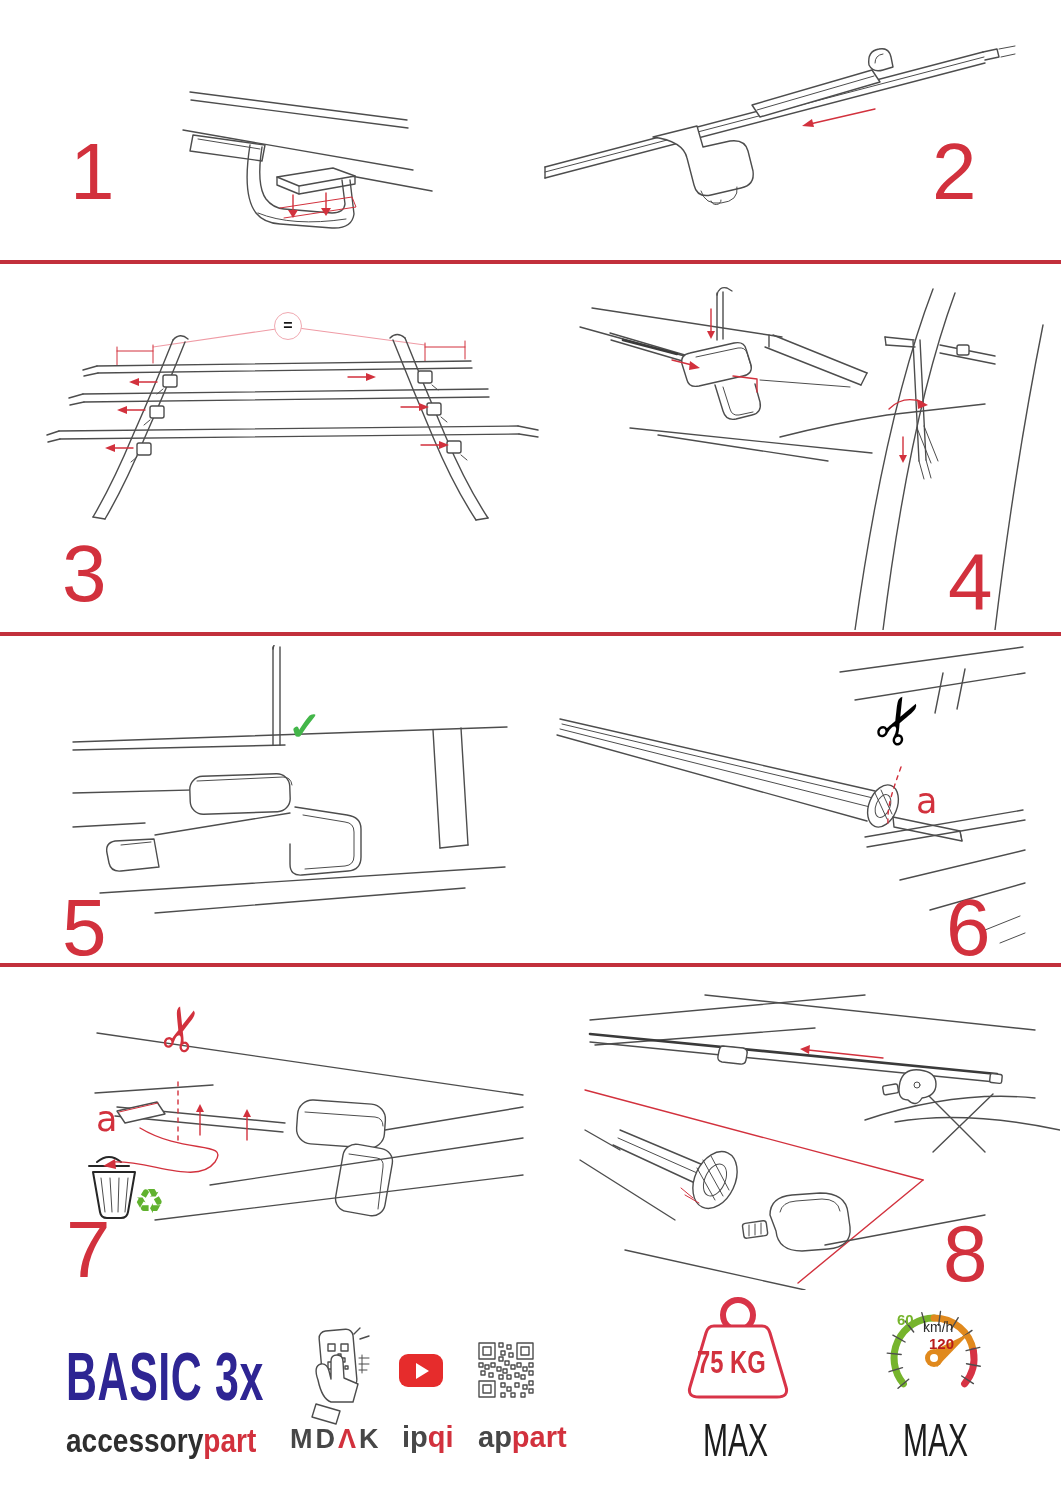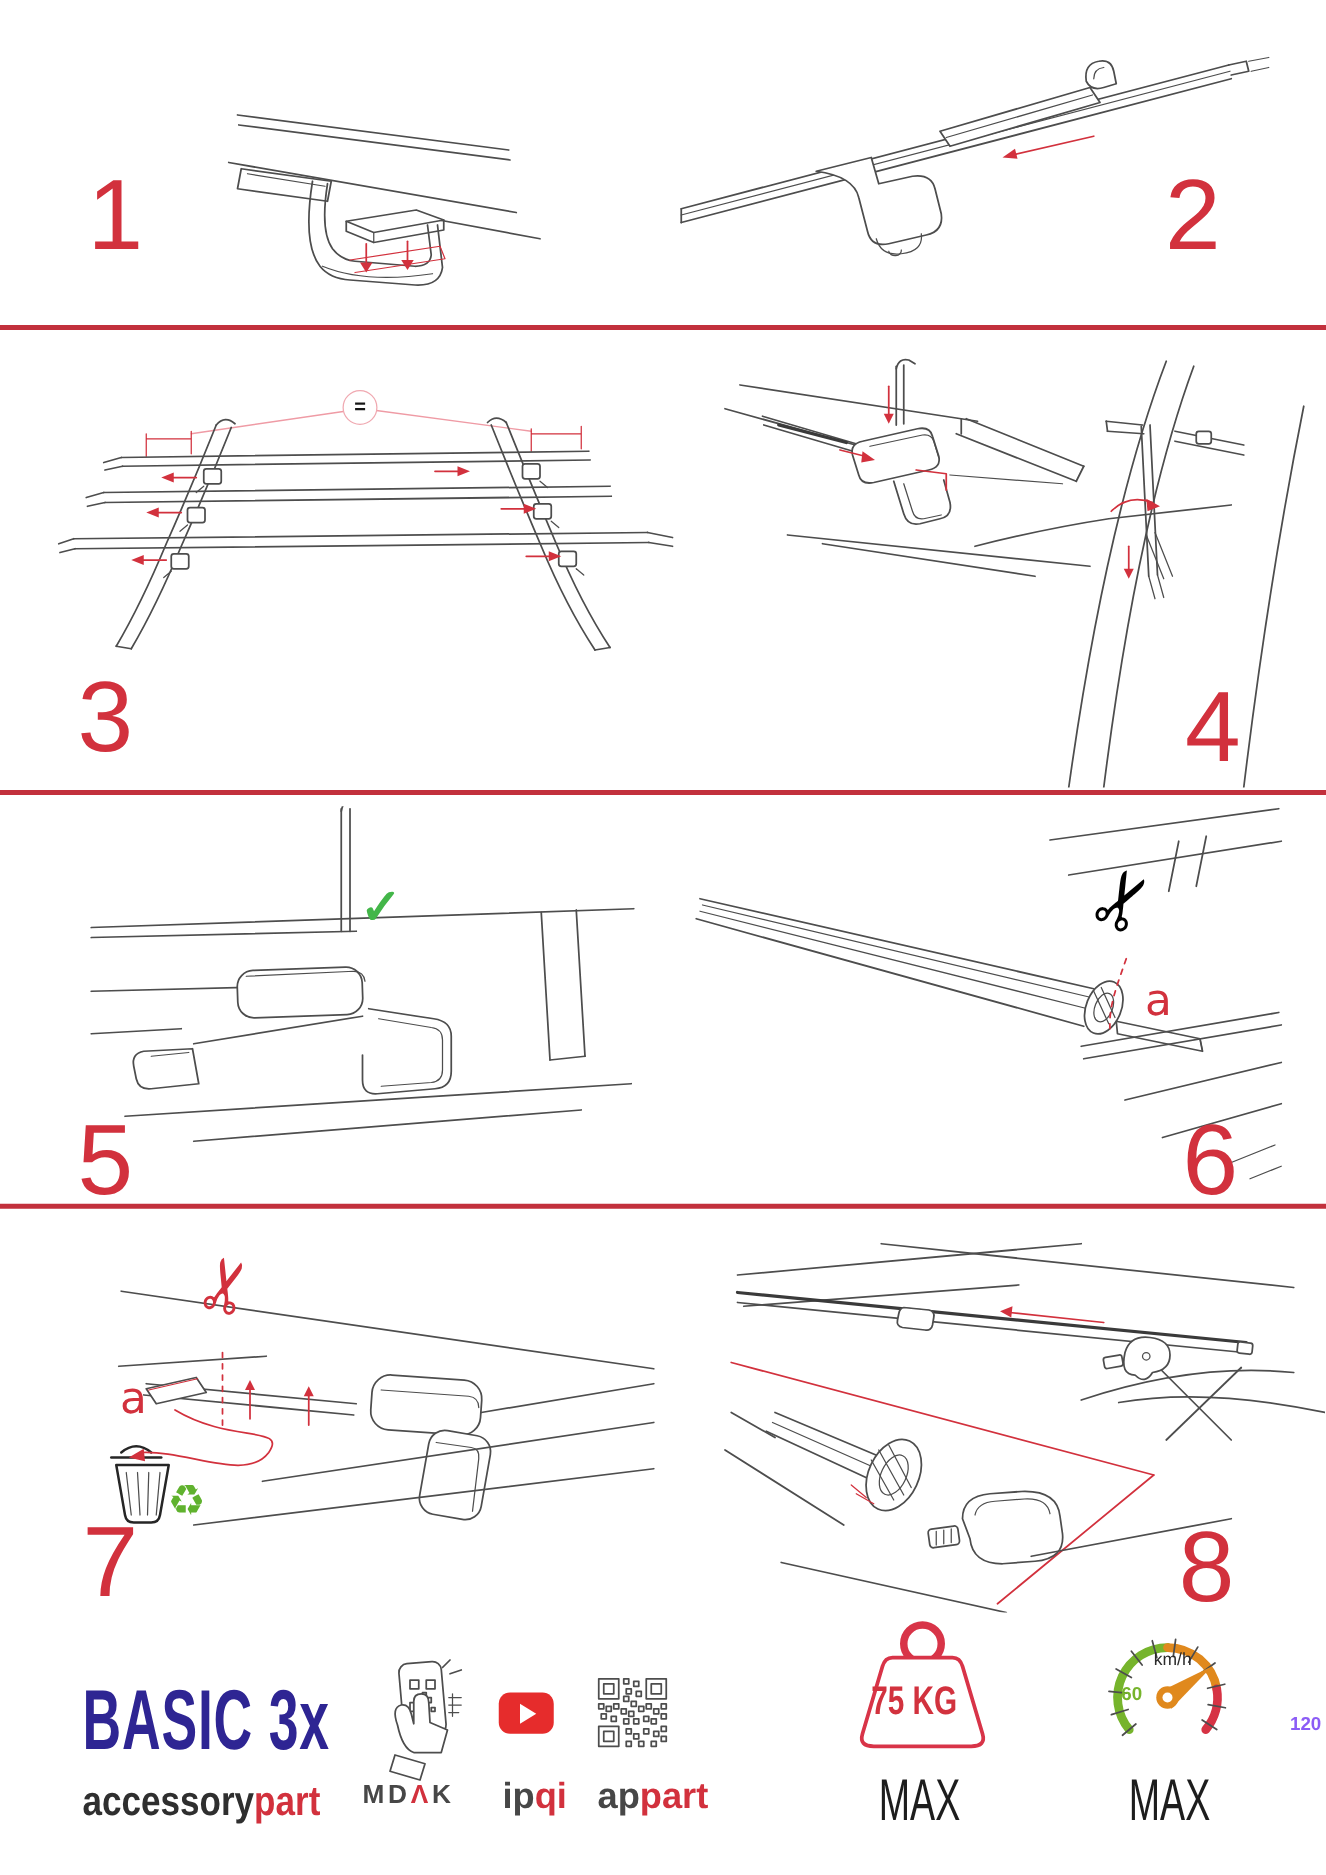--- a/index.html
+++ b/index.html
@@ -21,27 +21,27 @@
   .red-t{color:#d2313d;}
   .eqbadge{position:absolute;width:26px;height:26px;border:1.5px solid #f0a9b1;border-radius:50%;
     display:flex;align-items:center;justify-content:center;font-size:16px;font-weight:900;color:#161616;background:#fff;}
   .check{color:#43b649;font-size:40px;font-weight:700;}
   .scis{font-size:62px;transform:rotate(-62deg);}
   .scis7{font-size:58px;color:#d2313d;transform:rotate(-74deg);}
   .recy{color:#60b22e;font-size:34px;}
   .alabel{font-size:35px;color:#d2313d;font-family:"DejaVu Sans",sans-serif;}
   .brand-title{position:absolute;font-size:68px;font-weight:700;color:#2e2593;transform:scale(0.63,1);transform-origin:0 0;white-space:nowrap;letter-spacing:1px;}
   .brand-sub{position:absolute;font-size:33px;font-weight:700;transform:scale(0.85,1);transform-origin:0 0;white-space:nowrap;color:#2f2f2f;}
-  .mdak{position:absolute;font-size:21px;font-weight:700;letter-spacing:3px;color:#474747;white-space:nowrap;}
+  .mdak{position:absolute;font-size:27px;font-weight:700;letter-spacing:3px;color:#474747;white-space:nowrap;}
   .smallbrand{position:absolute;font-size:29px;font-weight:700;color:#474747;white-space:nowrap;}
   .yt{position:absolute;width:44px;height:33px;background:#e62c2c;border-radius:9px;display:flex;align-items:center;justify-content:center;}
   .yt .tri{width:0;height:0;border-left:13px solid #fff;border-top:8px solid transparent;border-bottom:8px solid transparent;margin-left:3px;}
   .kg{position:absolute;font-size:29px;font-weight:700;color:#d2323e;transform:scale(0.82,1.1);transform-origin:0 0;white-space:nowrap;}
   .max{position:absolute;font-size:47px;font-weight:500;color:#1d1d1d;transform:scale(0.64,1);transform-origin:0 0;}
-  .sp-lbl{position:absolute;font-weight:700;font-size:15px;margin-top:36px;}
+  .sp-lbl{position:absolute;font-weight:700;font-size:15px;}
   .kmh{position:absolute;font-size:14px;color:#2b2b2b;}
 </style>
 </head>
 <body>
 
 <div class="page">
 
   <svg class="art" style="left:80px;top:25px" width="420" height="225" viewBox="0 0 420 225">
     <path d="M110,67 L327,95"></path>
       <path d="M111,75 L328,103"></path>
@@ -400,17 +400,17 @@
     <g style="stroke:#d63344;stroke-width:3.5">
       <path d="M89.1,50.6 L102.8,47.4"></path>
         <path d="M89.5,63.7 L103.3,66.2"></path>
         <path d="M84.7,76.0 L96.4,83.6"></path>
     </g>
     <polygon points="93,32.7 52.5,52.5 60,67" style="fill:#e0891d;stroke:none"></polygon>
     <circle cx="57" cy="58" r="9" style="fill:#e0891d;stroke:none"></circle>
     <circle cx="57" cy="58" r="4" style="fill:#ffffff;stroke:none"></circle>
   </svg>
   <span class="sp-lbl" style="left:897px;top:1311px;color:#76b42c">60</span>
-  <span class="sp-lbl" style="left:1032px;top:1335px;color:#8b5cf6">120</span>
+  <span class="sp-lbl" style="left:929px;top:1335px;color:#b91c1c">120</span>
   <span class="kmh" style="left:923px;top:1319px">km/h</span>
   <span class="max" style="left:903px;top:1412px">MAX</span>
 
 </div>
 
 </body></html>

